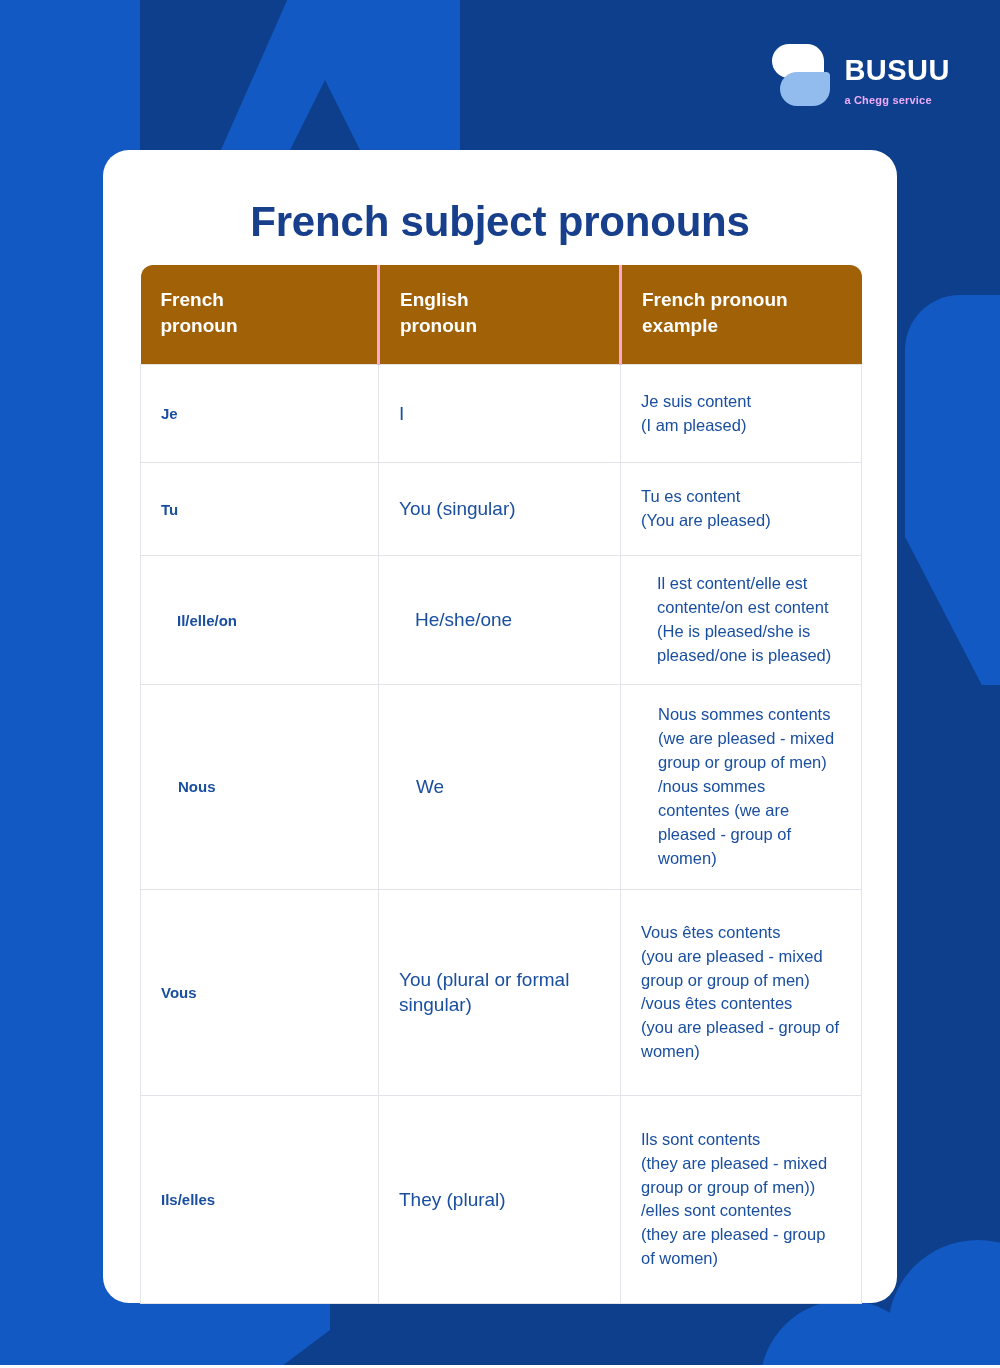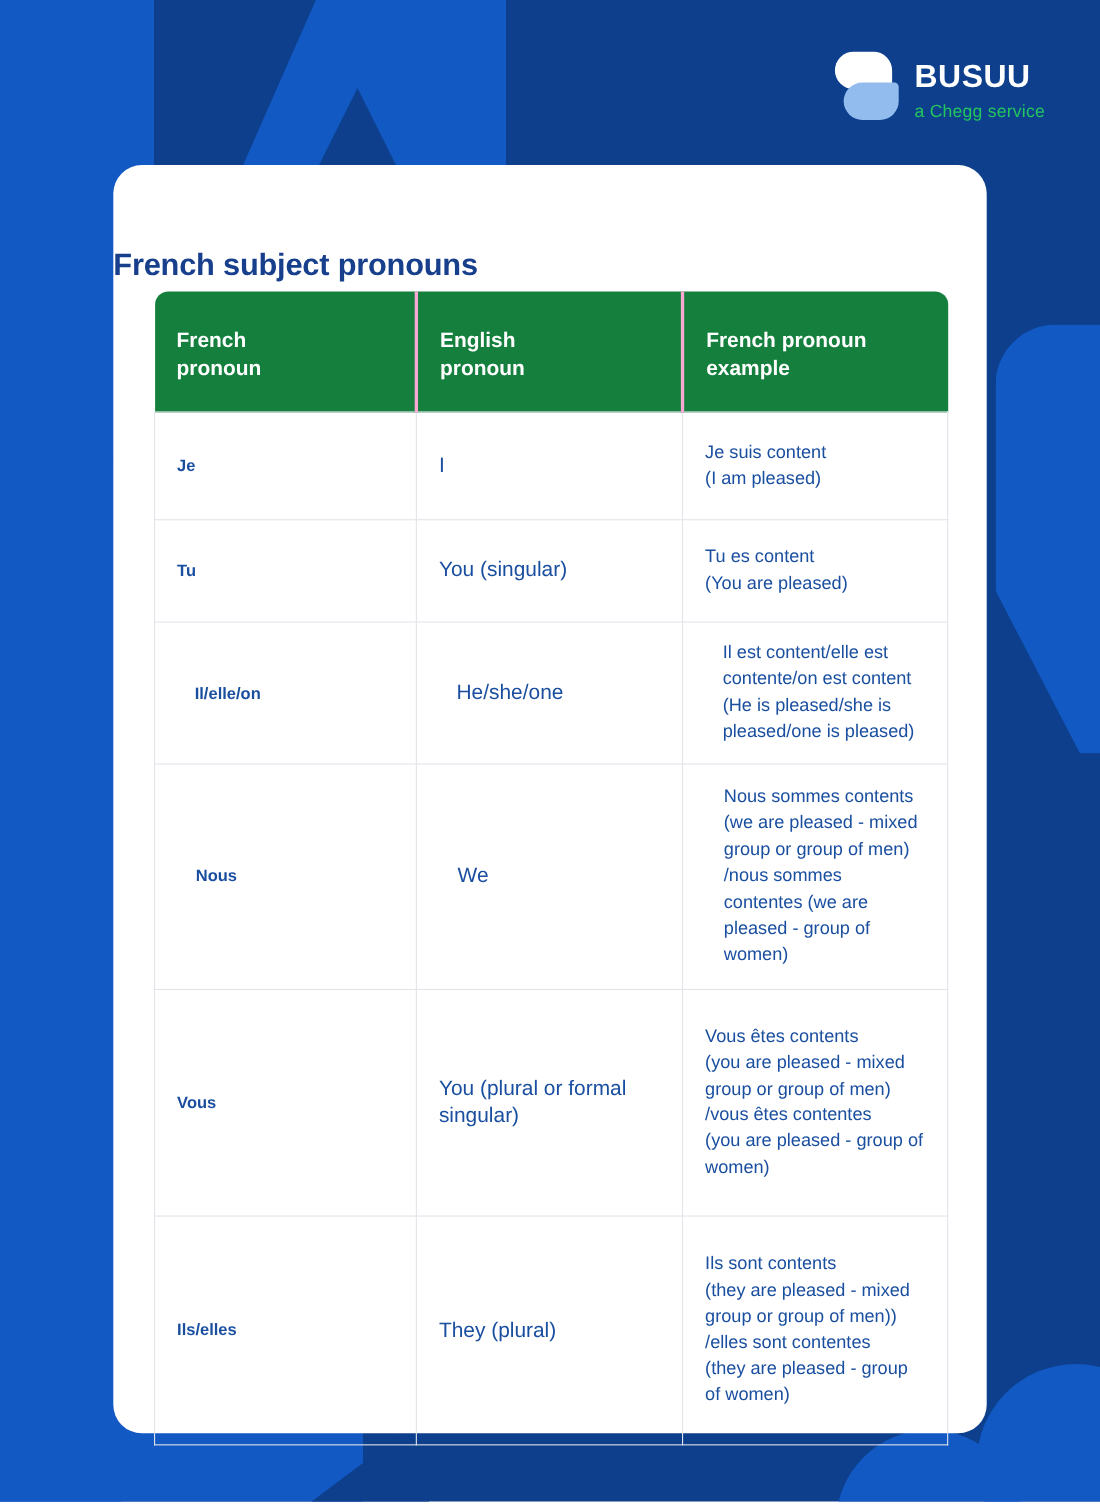--- a/index.html
+++ b/index.html
@@ -104,68 +104,67 @@
     color: #ffffff;
     font-size: 42px;
     font-weight: 700;
     letter-spacing: 0.5px;
     line-height: 1;
     font-variant: small-caps;
     text-transform: lowercase;
   }
   .logo-word::first-letter { font-size: 42px; }
   .logo-sub {
-    color: #22c55e;
-    font-size: 16px;
-    font-weight: 400;
+    color: #f0abfc;
+    font-size: 11px;
+    font-weight: 700;
     letter-spacing: 0.2px;
     margin-top: 7px;
   }
 
   
   .card {
     position: absolute;
     left: 103px; top: 150px;
     width: 794px; height: 1153px;
     background: #ffffff;
     border-radius: 26px;
     z-index: 4;
   }
   .card-title {
-    text-align: left;
+    text-align: center;
     color: #173F8C;
-    font-size: 28px;
+    font-size: 42px;
     font-weight: 700;
     letter-spacing: -0.2px;
     padding-top: 48px;
-    margin-top: 27px;
   }
 
   
   .tbl {
     position: absolute;
     left: 37px; top: 115px;
     width: 721px;
     border-collapse: collapse;
     table-layout: fixed;
   }
   .tbl th, .tbl td {
     text-align: left;
     vertical-align: middle;
     padding: 16px 20px;
     border: 1px solid #E2E4EA;
   }
   .tbl thead th {
-    background: #15803d;
+    background: #a16207;
     color: #ffffff;
     font-size: 19px;
     font-weight: 700;
     line-height: 1.35;
     border: none;
-    padding: 32px 20px 26px 20px;
+    padding: 22px 20px 26px 20px;
     vertical-align: top;
   }
   .tbl thead th:first-child { border-top-left-radius: 12px; }
   .tbl thead th:last-child  { border-top-right-radius: 12px; }
   .tbl thead th + th { border-left: 3px solid #f9a8d4; }
 
   .tbl tbody td { color: #1A4FA0; }
   .col-fr { width: 238px; }
   .col-en { width: 242px; }
   .col-ex { width: 241px; }

